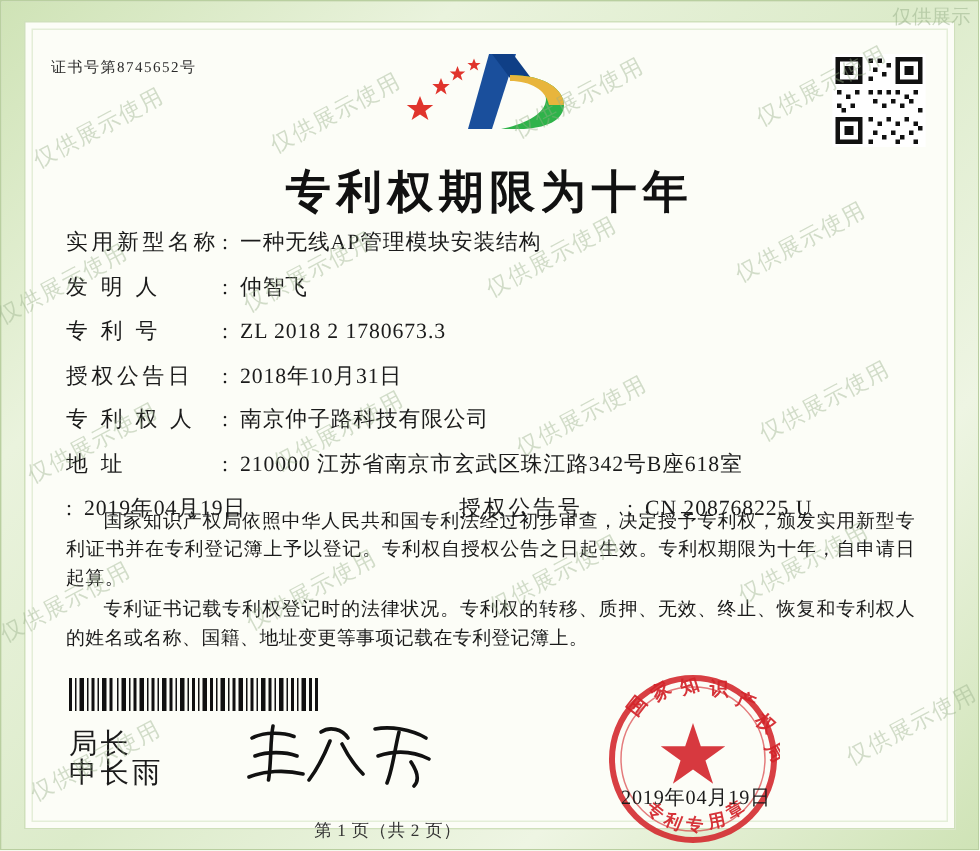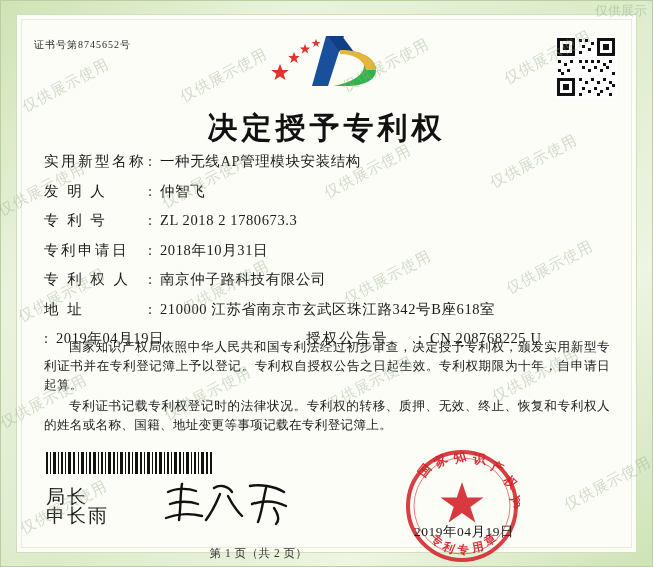--- a/index.html
+++ b/index.html
@@ -277,40 +277,40 @@
           <rect x="57" y="48" width="3" height="3"></rect>
         <rect x="24" y="57" width="3" height="3"></rect>
           <rect x="42" y="57" width="3" height="3"></rect>
           <rect x="54" y="57" width="3" height="3"></rect>
       </g>
     </svg>
   </div>
 
   <div class="cert-no">证书号第8745652号</div>
 
-  <div class="doc-title">决定授予专利权</div>
+  <div class="doc-title">专利权期限为十年</div>
 
   <div class="fields">
     <div class="frow">
       <span class="flabel">实用新型名称</span>
       <span class="fcolon">:</span>
       <span class="fvalue">一种无线AP管理模块安装结构</span>
     </div>
     <div class="frow">
       <span class="flabel">发 明 人</span>
       <span class="fcolon">:</span>
       <span class="fvalue">仲智飞</span>
     </div>
     <div class="frow">
       <span class="flabel">专 利 号</span>
       <span class="fcolon">:</span>
       <span class="fvalue">ZL 2018 2 1780673.3</span>
     </div>
     <div class="frow">
-      <span class="flabel">专利申请日</span>
+      <span class="flabel">授权公告日</span>
       <span class="fcolon">:</span>
       <span class="fvalue">2018年10月31日</span>
     </div>
     <div class="frow">
       <span class="flabel">专 利 权 人</span>
       <span class="fcolon">:</span>
       <span class="fvalue">南京仲子路科技有限公司</span>
     </div>
     <div class="frow">
       <span class="flabel">地 址</span>

